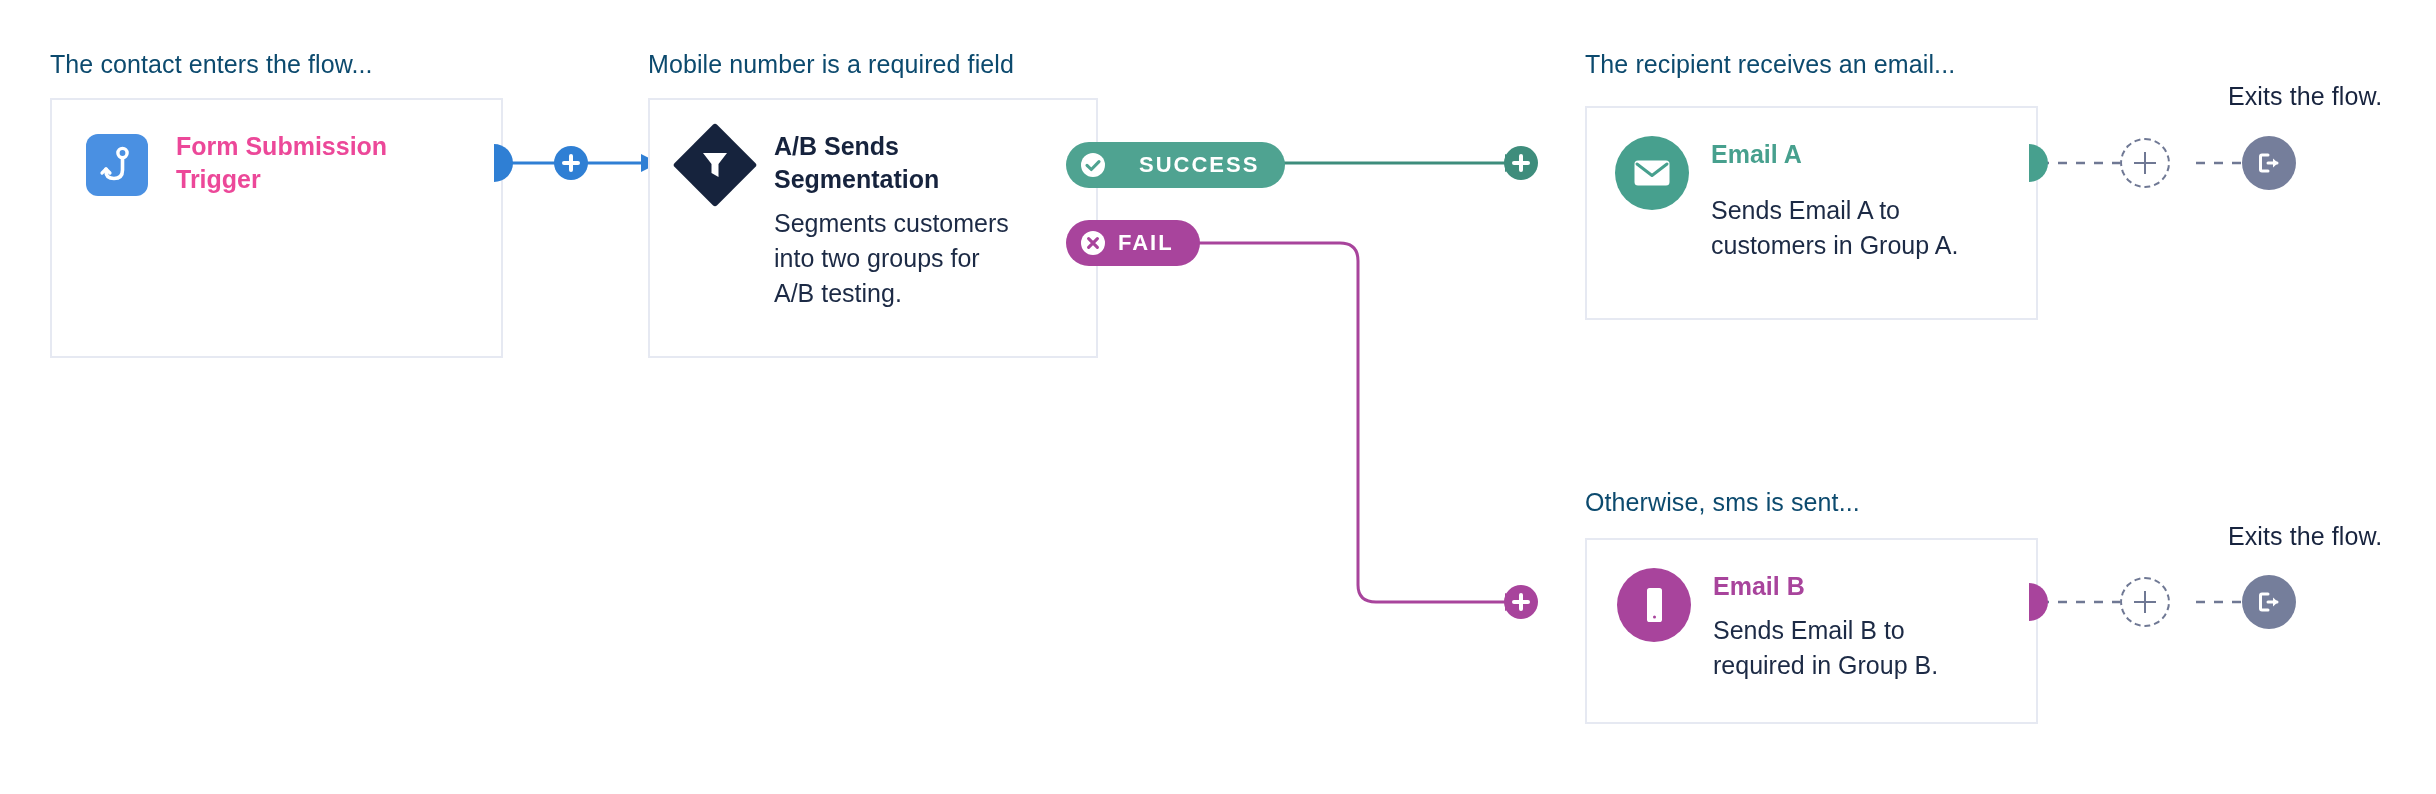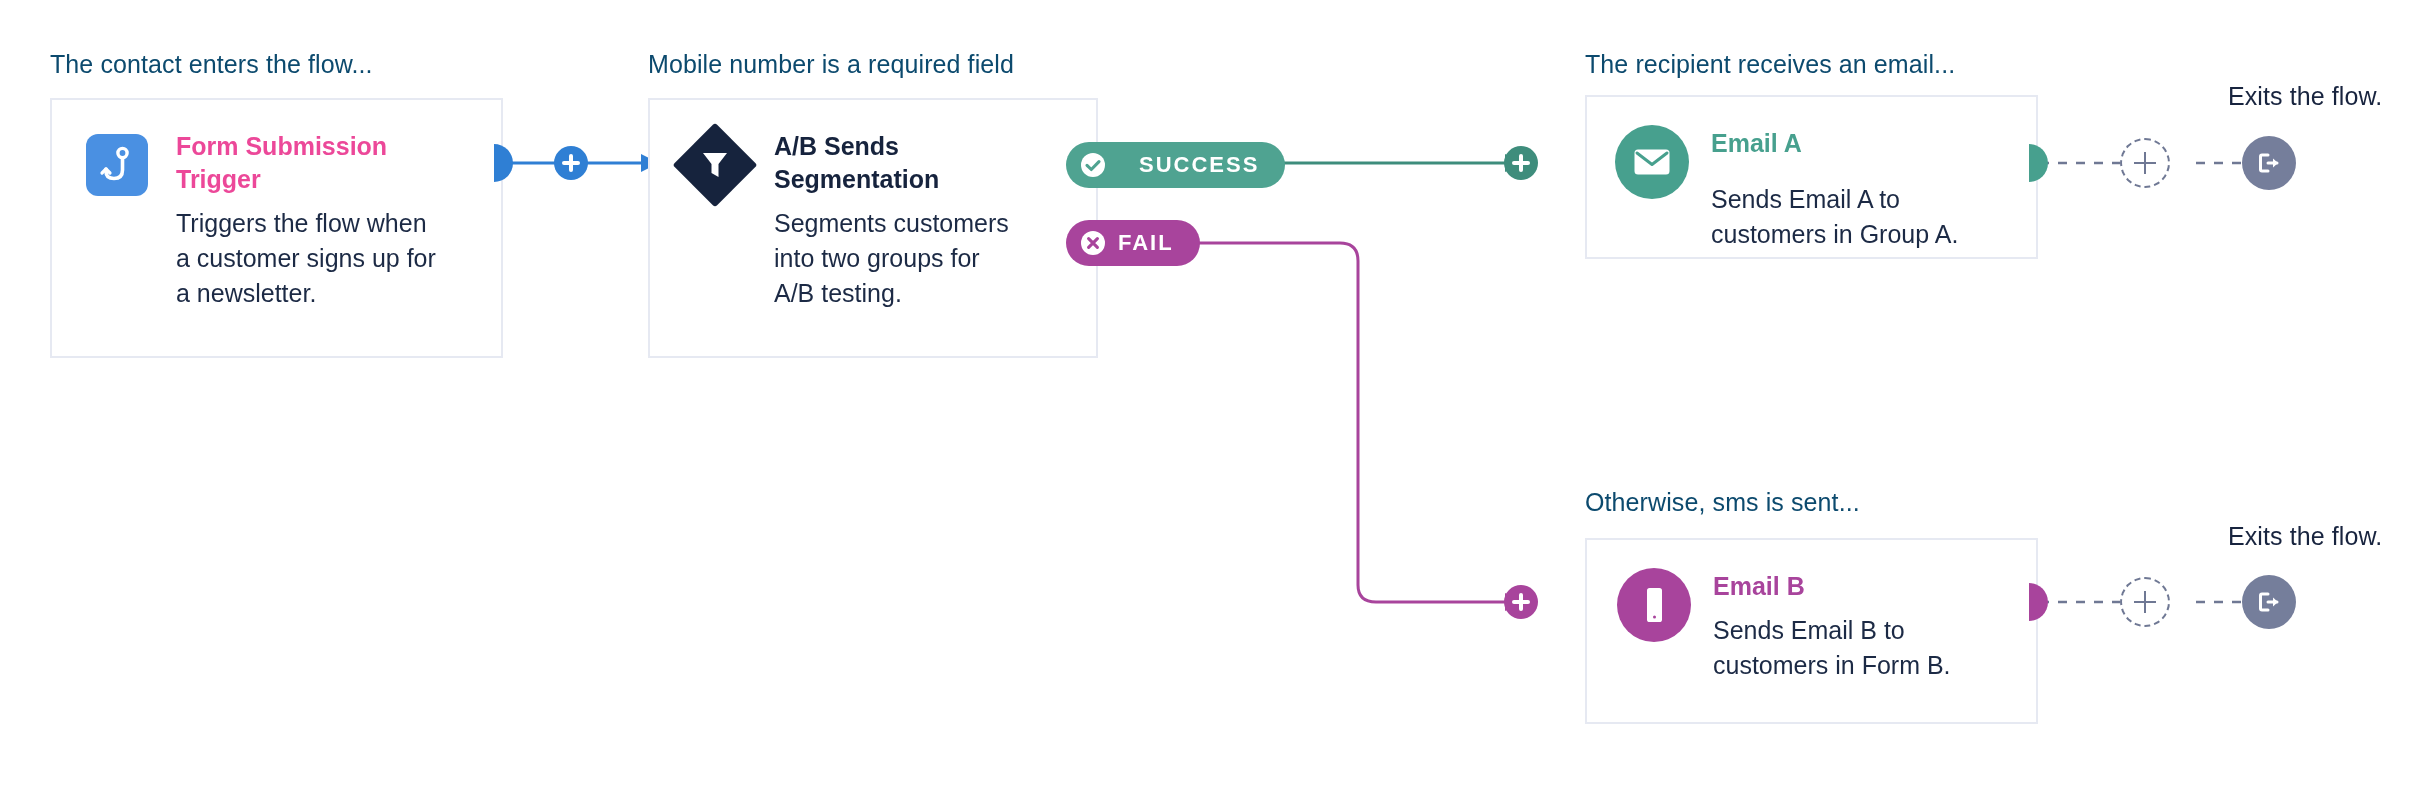--- a/index.html
+++ b/index.html
@@ -192,21 +192,20 @@
       <div class="sq-icon">
         <svg width="36" height="40" viewBox="0 0 36 40" aria-hidden="true">
           <circle cx="23.5" cy="8" r="4.6" fill="none" stroke="#ffffff" stroke-width="3.4"></circle>
           <path d="M23.5 13 L23.5 25 Q23.5 33.5 15 33.5 Q7 33.5 7 26.5 L7 24" fill="none" stroke="#ffffff" stroke-width="3.6" stroke-linecap="round" stroke-linejoin="round"></path>
           <path d="M7 24 L3 28 M7 24 L11 28" fill="none" stroke="#ffffff" stroke-width="3.2" stroke-linecap="round"></path>
         </svg>
       </div>
     </div>
     <div class="card-body">
       <div class="card-title t-blue" style="max-width:250px;">Form Submission Trigger</div>
-      <div class="card-desc" style="max-width:262px;">Triggers the flow when a customer signs up for a newsletter.</div>
     </div>
   </div>
   <div class="port blue" style="left:494px; top:144px;"></div>
 
   <div class="plus blue" style="left:554px; top:146px;">
     <span class="h"></span>
       <span class="v"></span>
   </div>
 
   <div class="card" style="left:648px; top:98px; width:450px; height:260px;">
@@ -247,21 +246,21 @@
 
   <div class="plus teal" style="left:1504px; top:146px;">
     <span class="h"></span>
       <span class="v"></span>
   </div>
   <div class="plus plum" style="left:1504px; top:585px;">
     <span class="h"></span>
       <span class="v"></span>
   </div>
 
-  <div class="card" style="left:1585px; top:95px; width:453px; height:164px;">
+  <div class="card" style="left:1585px; top:106px; width:453px; height:214px;">
     <div class="card-icon">
       <div class="circ-icon circ-teal">
         <svg width="38" height="30" viewBox="0 0 38 30" aria-hidden="true">
           <rect x="1.5" y="2.5" width="35" height="25" rx="3.5" fill="#ffffff"></rect>
           <path d="M4 6 L19 17.5 L34 6" fill="none" stroke="#47a08e" stroke-width="3" stroke-linecap="round" stroke-linejoin="round"></path>
         </svg>
       </div>
     </div>
     <div class="card-body">
       <div class="card-title t-teal">Email A</div>
@@ -286,21 +285,21 @@
     <div class="card-icon">
       <div class="circ-icon circ-plum">
         <svg width="28" height="38" viewBox="0 0 28 38" aria-hidden="true">
           <rect x="7" y="2" width="15" height="34" rx="2.6" fill="#ffffff"></rect>
           <circle cx="14.5" cy="31" r="1.5" fill="#a8449c"></circle>
         </svg>
       </div>
     </div>
     <div class="card-body">
       <div class="card-title t-plum">Email B</div>
-      <div class="card-desc" style="max-width:255px;">Sends Email B to customers in Form B.</div>
+      <div class="card-desc" style="max-width:255px;">Sends Email B to required in Group B.</div>
     </div>
   </div>
   <div class="port plum" style="left:2029px; top:583px;"></div>
 
   <div class="ghost-plus" style="left:2120px; top:577px;">
     <span class="h"></span>
       <span class="v"></span>
   </div>
   <div class="exit-btn" style="left:2242px; top:575px;">
     <svg width="28" height="28" viewBox="0 0 28 28" aria-hidden="true">

